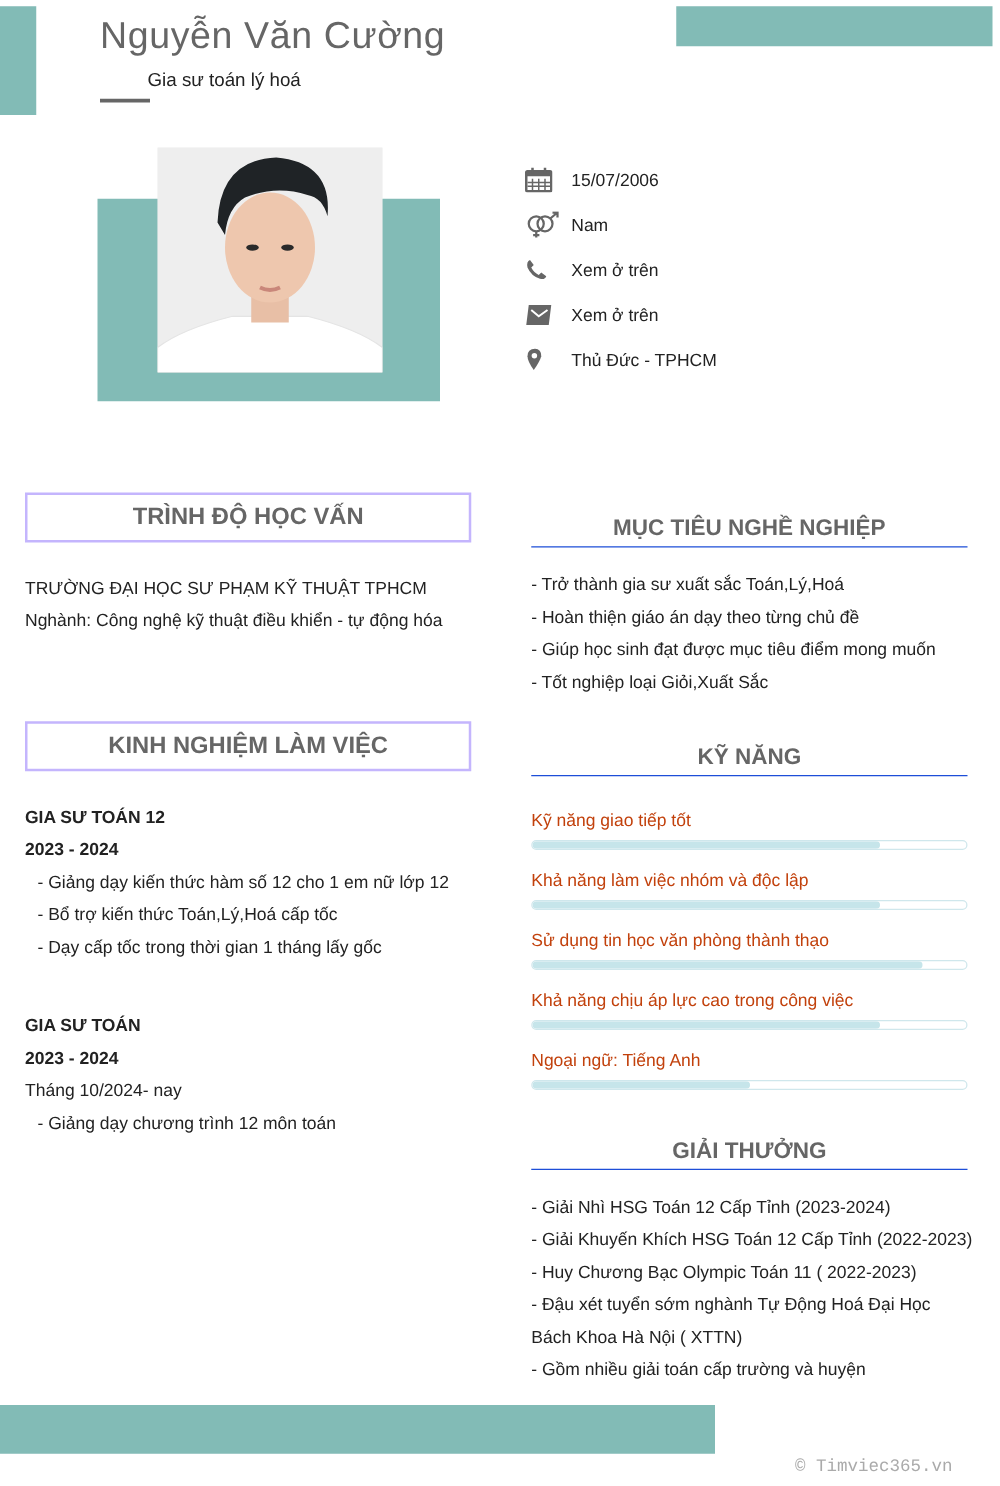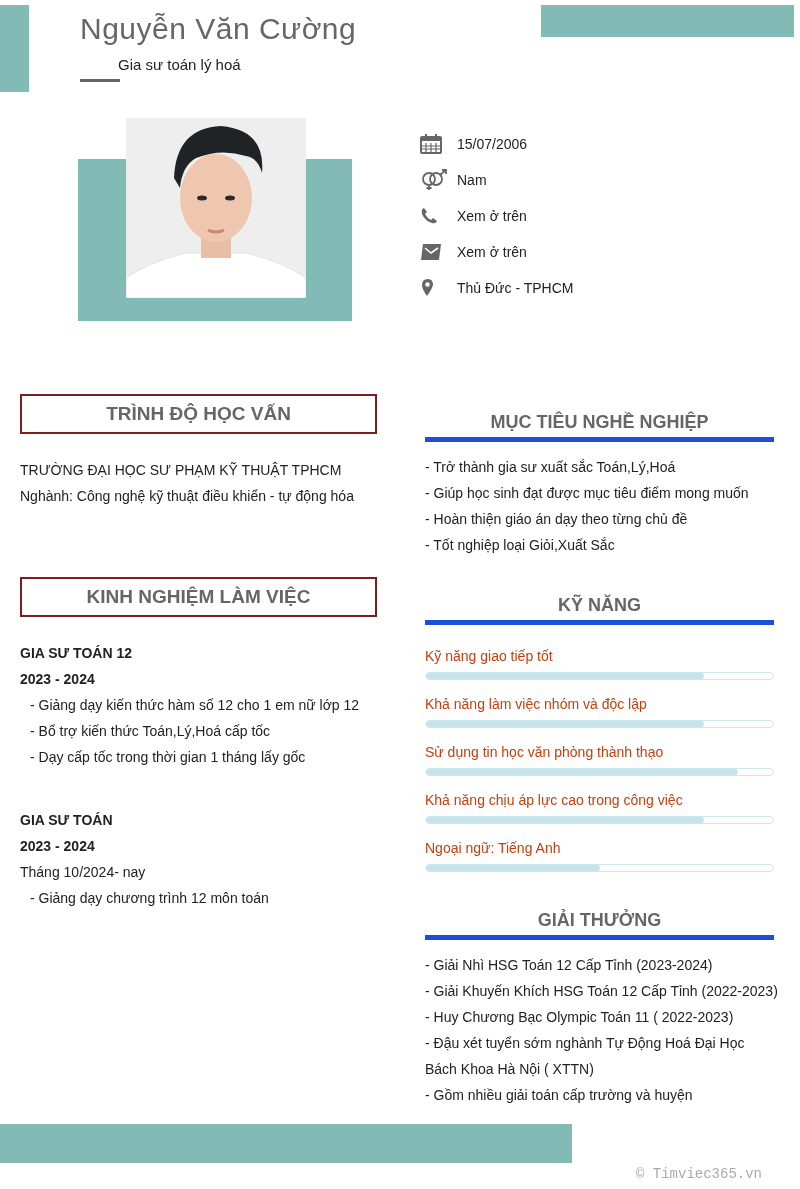--- a/index.html
+++ b/index.html
@@ -16,22 +16,22 @@
     #title-underline { position: absolute; left: 80px; top: 79px; width: 40px; height: 3px; background: #666; }
 
     #photo-bg { position: absolute; left: 78px; top: 159px; width: 274px; height: 162px; background: #82bbb6; }
     #photo { position: absolute; left: 126px; top: 118px; width: 180px; height: 180px; background: #eeeeee; overflow: hidden; }
 
     #contact { position: absolute; left: 420px; top: 126px; }
     .contact-row { display: flex; align-items: center; height: 36px; }
     .contact-icon { width: 37px; height: 24px; display: flex; align-items: center; justify-content: flex-start; color: #666; }
     .contact-text { font-size: 14px; color: #222; }
 
-    .box-heading { position: absolute; left: 20px; width: 357px; height: 40px; border: 2px solid #7f1d1d; display: flex; align-items: center; justify-content: center; font-weight: bold; font-size: 19px; color: #666; }
-    .line-heading { position: absolute; left: 425px; width: 349px; text-align: center; font-weight: bold; font-size: 18px; color: #666; border-bottom: 5px solid #1d4ed8; padding-bottom: 4px; }
+    .box-heading { position: absolute; left: 20px; width: 357px; height: 40px; border: 2px solid #c4b5fd; display: flex; align-items: center; justify-content: center; font-weight: bold; font-size: 19px; color: #666; }
+    .line-heading { position: absolute; left: 425px; width: 349px; text-align: center; font-weight: bold; font-size: 18px; color: #666; border-bottom: 1px solid #1d4ed8; padding-bottom: 4px; }
 
     .text-block { position: absolute; font-size: 14px; color: #222; line-height: 26px; }
     .bold { font-weight: bold; }
     .indent { padding-left: 10px; }
 
     .skill { position: relative; height: 48px; }
     .skill-label { font-size: 14px; color: #c2410c; line-height: 20px; }
     .skill-track { position: absolute; left: 0; top: 26px; width: 349px; height: 8px; border: 1px solid #cfe7ec; border-radius: 5px; background: #ffffff; overflow: hidden; }
     .skill-fill { height: 100%; background: #c6e5ea; border-radius: 5px; }
 
@@ -130,22 +130,22 @@
 <div class="text-block" style="left:20px; top:807px;">
   <div class="bold">GIA SƯ TOÁN</div>
   <div class="bold">2023 - 2024</div>
   <div>Tháng 10/2024- nay</div>
   <div class="indent">- Giảng dạy chương trình 12 môn toán</div>
 </div>
 
 <h2 class="line-heading" style="top:412px;">MỤC TIÊU NGHỀ NGHIỆP</h2>
 <div class="text-block" style="left:425px; top:454px;">
   <div>- Trở thành gia sư xuất sắc Toán,Lý,Hoá</div>
+  <div>- Hoàn thiện giáo án dạy theo từng chủ đề</div>
   <div>- Giúp học sinh đạt được mục tiêu điểm mong muốn</div>
-  <div>- Hoàn thiện giáo án dạy theo từng chủ đề</div>
   <div>- Tốt nghiệp loại Giỏi,Xuất Sắc</div>
 </div>
 
 <h2 class="line-heading" style="top:595px;">KỸ NĂNG</h2>
 <div style="position:absolute; left:425px; top:646px; width:349px;">
   <div class="skill">
     <div class="skill-label">Kỹ năng giao tiếp tốt</div>
     <div class="skill-track">
         <div class="skill-fill" style="width: 80%;"></div>
       </div>

